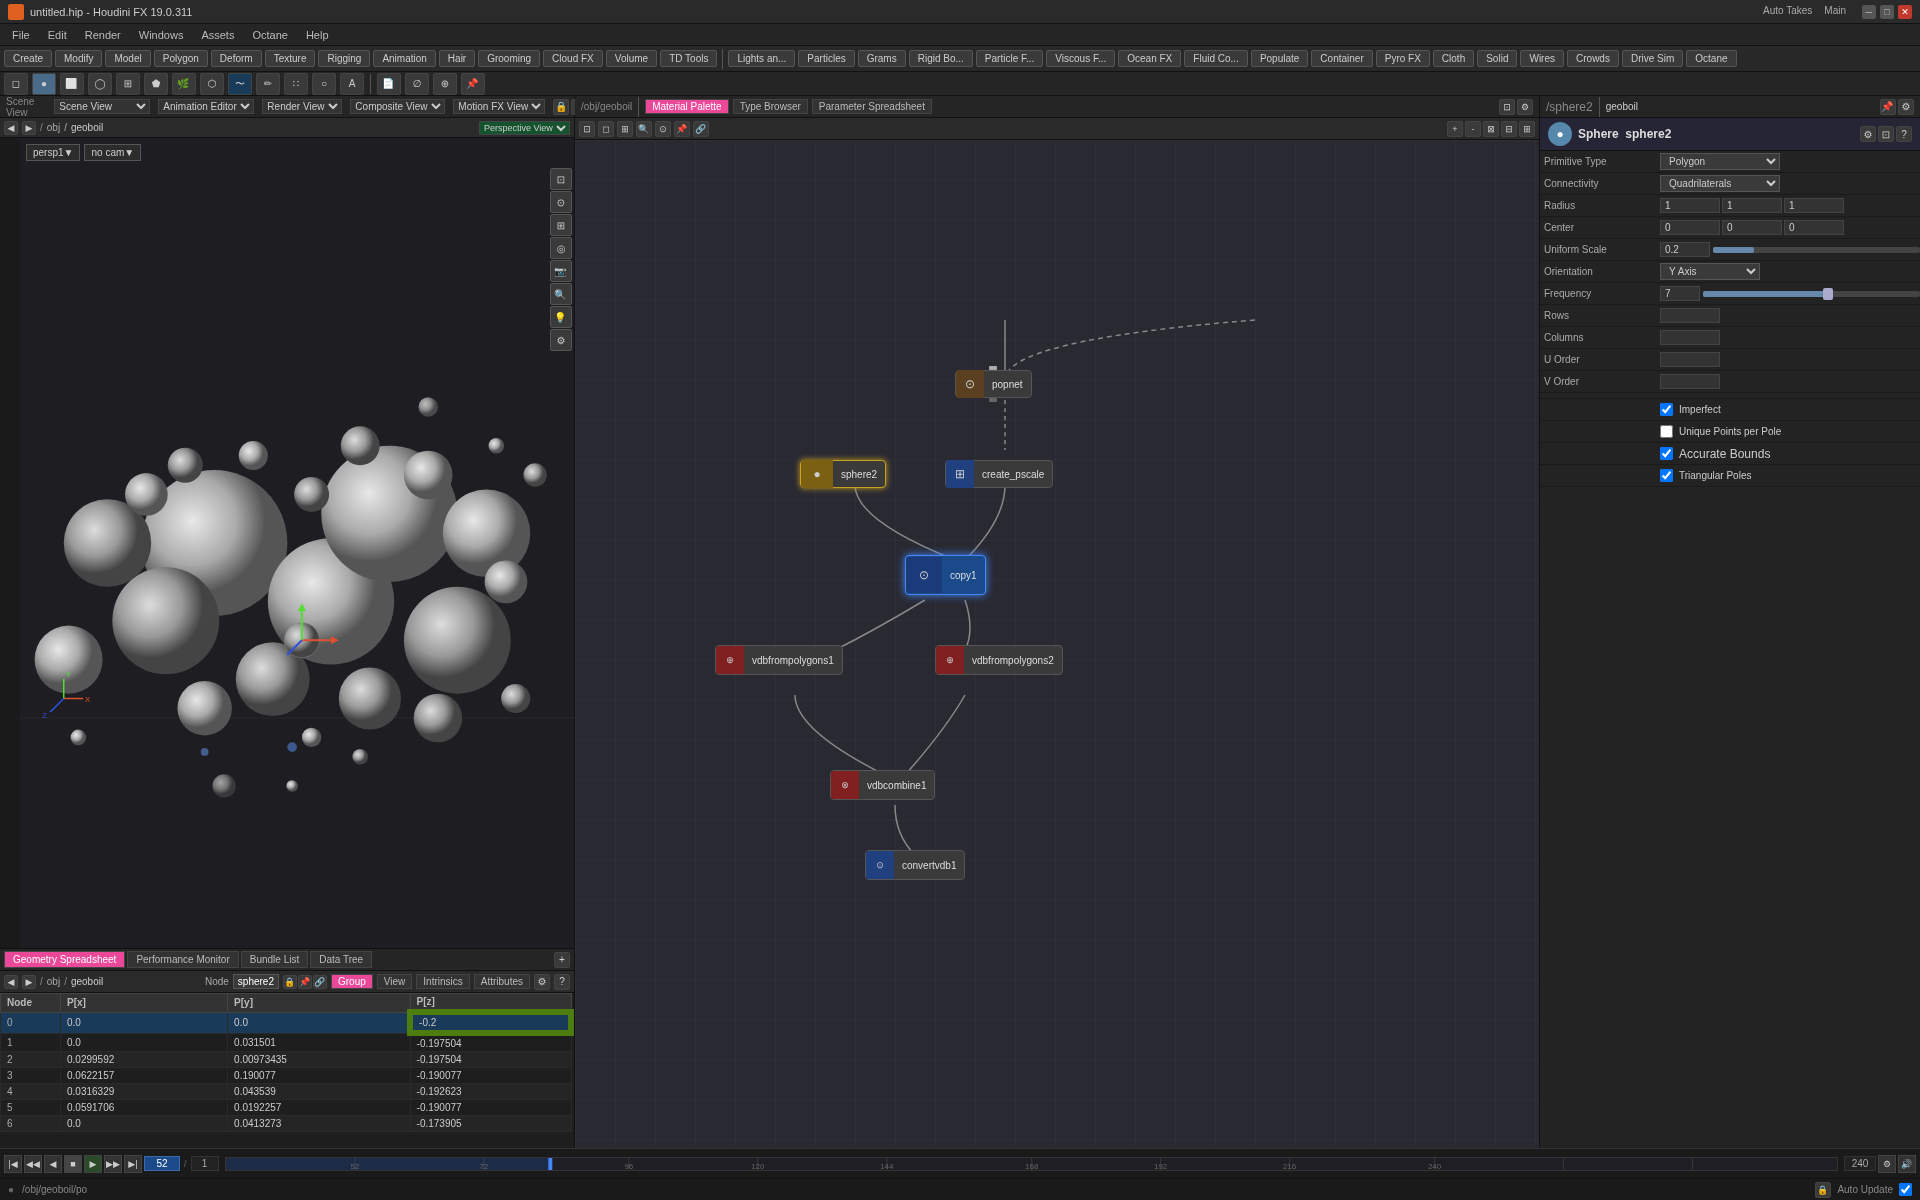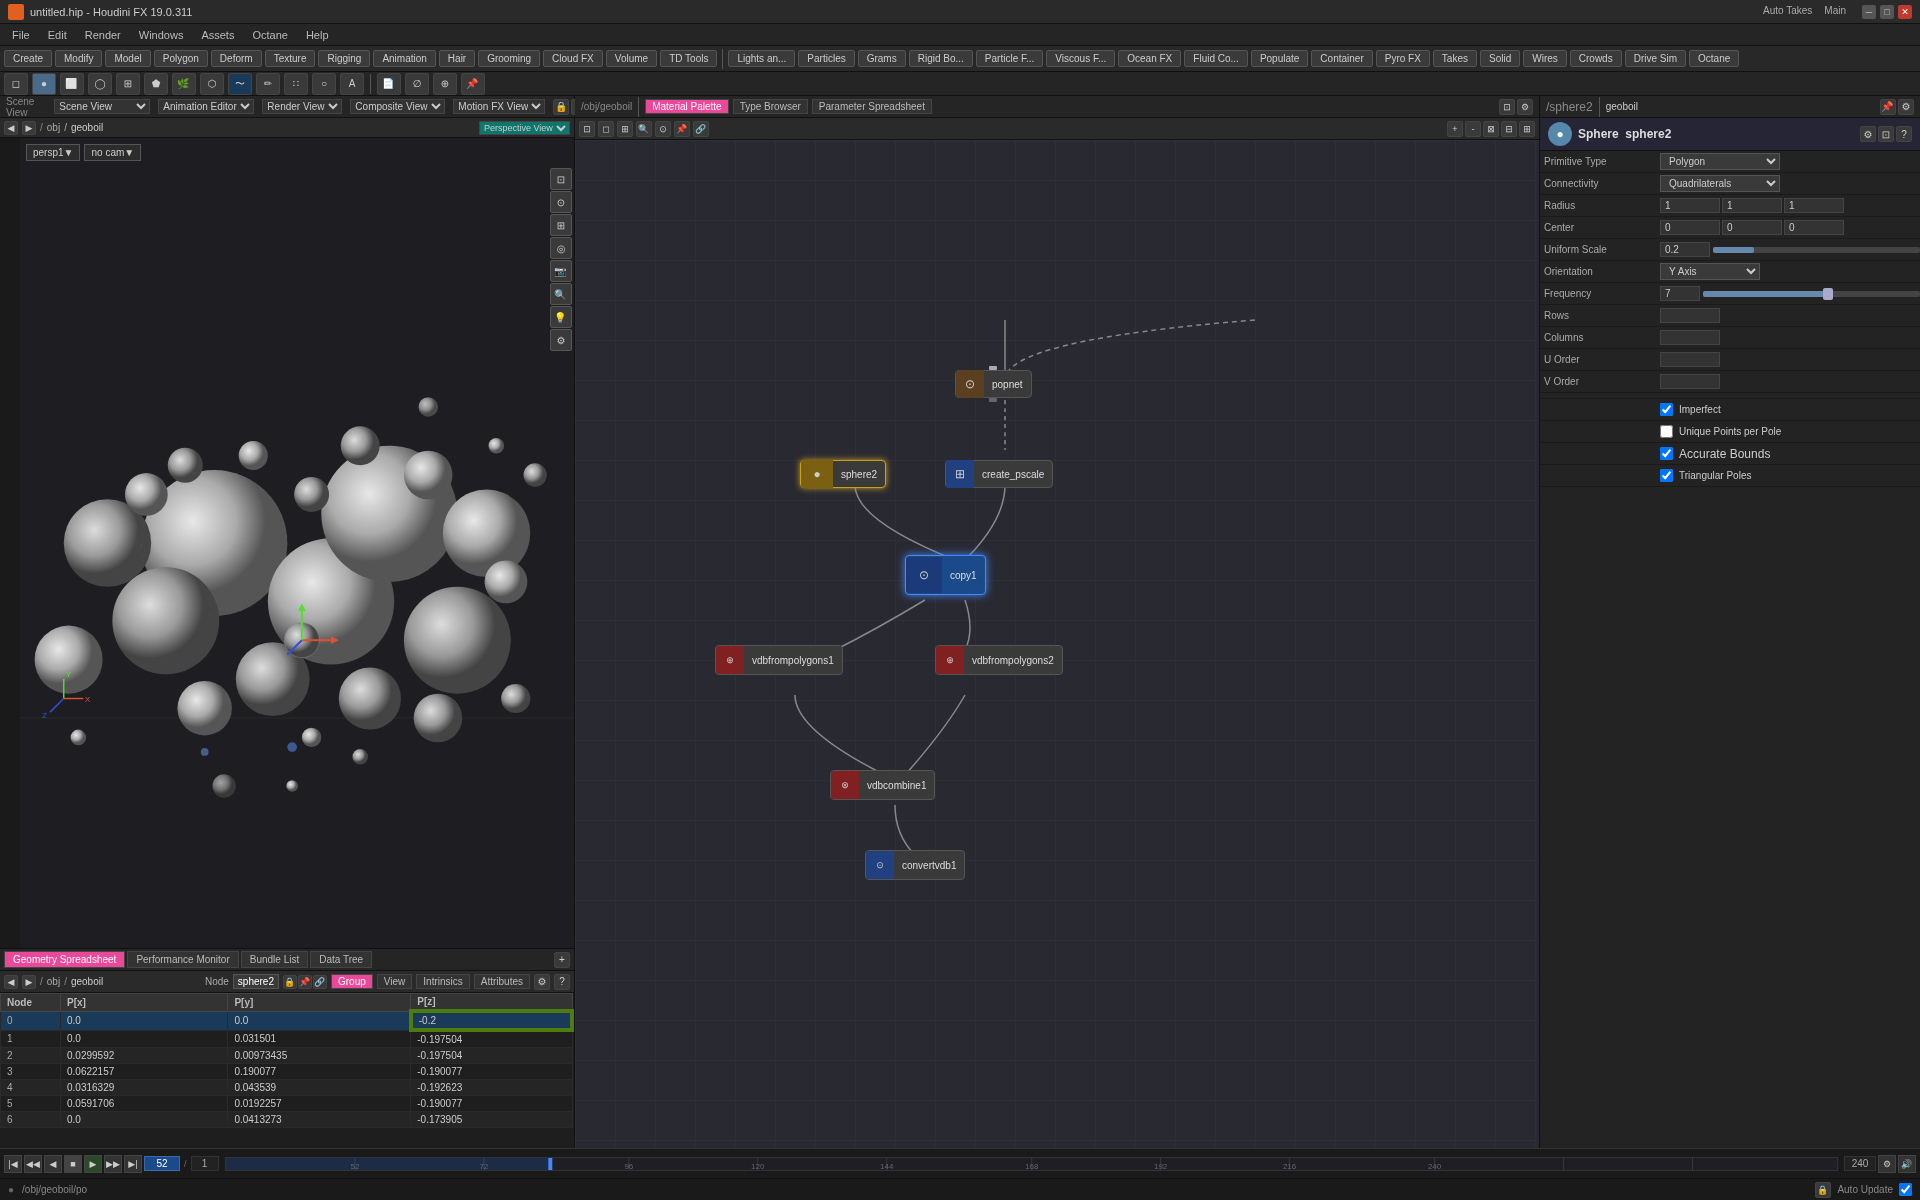--- a/index.html
+++ b/index.html
@@ -141,21 +141,21 @@
   <div class="toolbar-btn">Particles</div>
   <div class="toolbar-btn">Grams</div>
   <div class="toolbar-btn">Rigid Bo...</div>
   <div class="toolbar-btn">Particle F...</div>
   <div class="toolbar-btn">Viscous F...</div>
   <div class="toolbar-btn">Ocean FX</div>
   <div class="toolbar-btn">Fluid Co...</div>
   <div class="toolbar-btn">Populate</div>
   <div class="toolbar-btn">Container</div>
   <div class="toolbar-btn">Pyro FX</div>
-  <div class="toolbar-btn">Takes</div>
+  <div class="toolbar-btn">Cloth</div>
   <div class="toolbar-btn">Solid</div>
   <div class="toolbar-btn">Wires</div>
   <div class="toolbar-btn">Crowds</div>
   <div class="toolbar-btn">Drive Sim</div>
   <div class="toolbar-btn">Octane</div>
 </div>
 
 <div id="sub-toolbar-row">
   <div class="toolbar-icon" title="Box">◻</div>
   <div class="toolbar-icon" title="Sphere" style="background:#4a6a8a;">●</div>
@@ -208,21 +208,21 @@
     </div>
 
     <div style="height:20px; background:#2a2a2a; display:flex; align-items:center; padding:0 4px; gap:4px; border-bottom:1px solid #111;">
       <div class="toolbar-icon" style="width:14px;height:14px;font-size:9px;">◀</div>
       <div class="toolbar-icon" style="width:14px;height:14px;font-size:9px;">▶</div>
       <span style="font-size:10px; color:#888;">/ </span>
       <span style="font-size:10px; color:#aaa;">obj</span>
       <span style="font-size:10px; color:#aaa;">/</span>
       <span style="font-size:10px; color:#ccc;">geoboil</span>
       <div style="margin-left:auto; display:flex; gap:2px;">
-        <select style="background:#0f766e; border:1px solid #444; color:#ccc; font-size:9px;">
+        <select style="background:#14532d; border:1px solid #444; color:#ccc; font-size:9px;">
           <option>Perspective View</option>
         </select>
       </div>
     </div>
 
     <div id="viewport" style="flex:1; background:#1e1e22; position:relative; overflow:hidden;margin-left:20px;">
 
       
       <div style="position:absolute; top:6px; left:6px; display:flex; gap:4px; z-index:10;">
         <div style="background:#333a; border:1px solid #555; padding:2px 6px; font-size:10px; color:#ccc;">persp1▼</div>
@@ -368,21 +368,21 @@
               <th style="background:#333;padding:2px 6px;border:1px solid #444;color:#bbb;text-align:left;">P[x]</th>
               <th style="background:#333;padding:2px 6px;border:1px solid #444;color:#bbb;text-align:left;">P[y]</th>
               <th style="background:#333;padding:2px 6px;border:1px solid #444;color:#bbb;text-align:left;">P[z]</th>
             </tr>
           </thead>
           <tbody>
             <tr style="background:#1a3a5a;">
               <td style="border:1px solid #2a2a2a;padding:2px 6px;color:#aaa;">0</td>
               <td style="border:1px solid #2a2a2a;padding:2px 6px;">0.0</td>
               <td style="border:1px solid #2a2a2a;padding:2px 6px;">0.0</td>
-              <td style="border:4px solid #4d7c0f;padding:2px 6px;">-0.2</td>
+              <td style="border:6px solid #4d7c0f;padding:2px 6px;">-0.2</td>
             </tr>
             <tr>
               <td style="border:1px solid #2a2a2a;padding:2px 6px;color:#aaa;">1</td>
               <td style="border:1px solid #2a2a2a;padding:2px 6px;">0.0</td>
               <td style="border:1px solid #2a2a2a;padding:2px 6px;">0.031501</td>
               <td style="border:1px solid #2a2a2a;padding:2px 6px;">-0.197504</td>
             </tr>
             <tr style="background:#252525;">
               <td style="border:1px solid #2a2a2a;padding:2px 6px;color:#aaa;">2</td>
               <td style="border:1px solid #2a2a2a;padding:2px 6px;">0.0299592</td>

